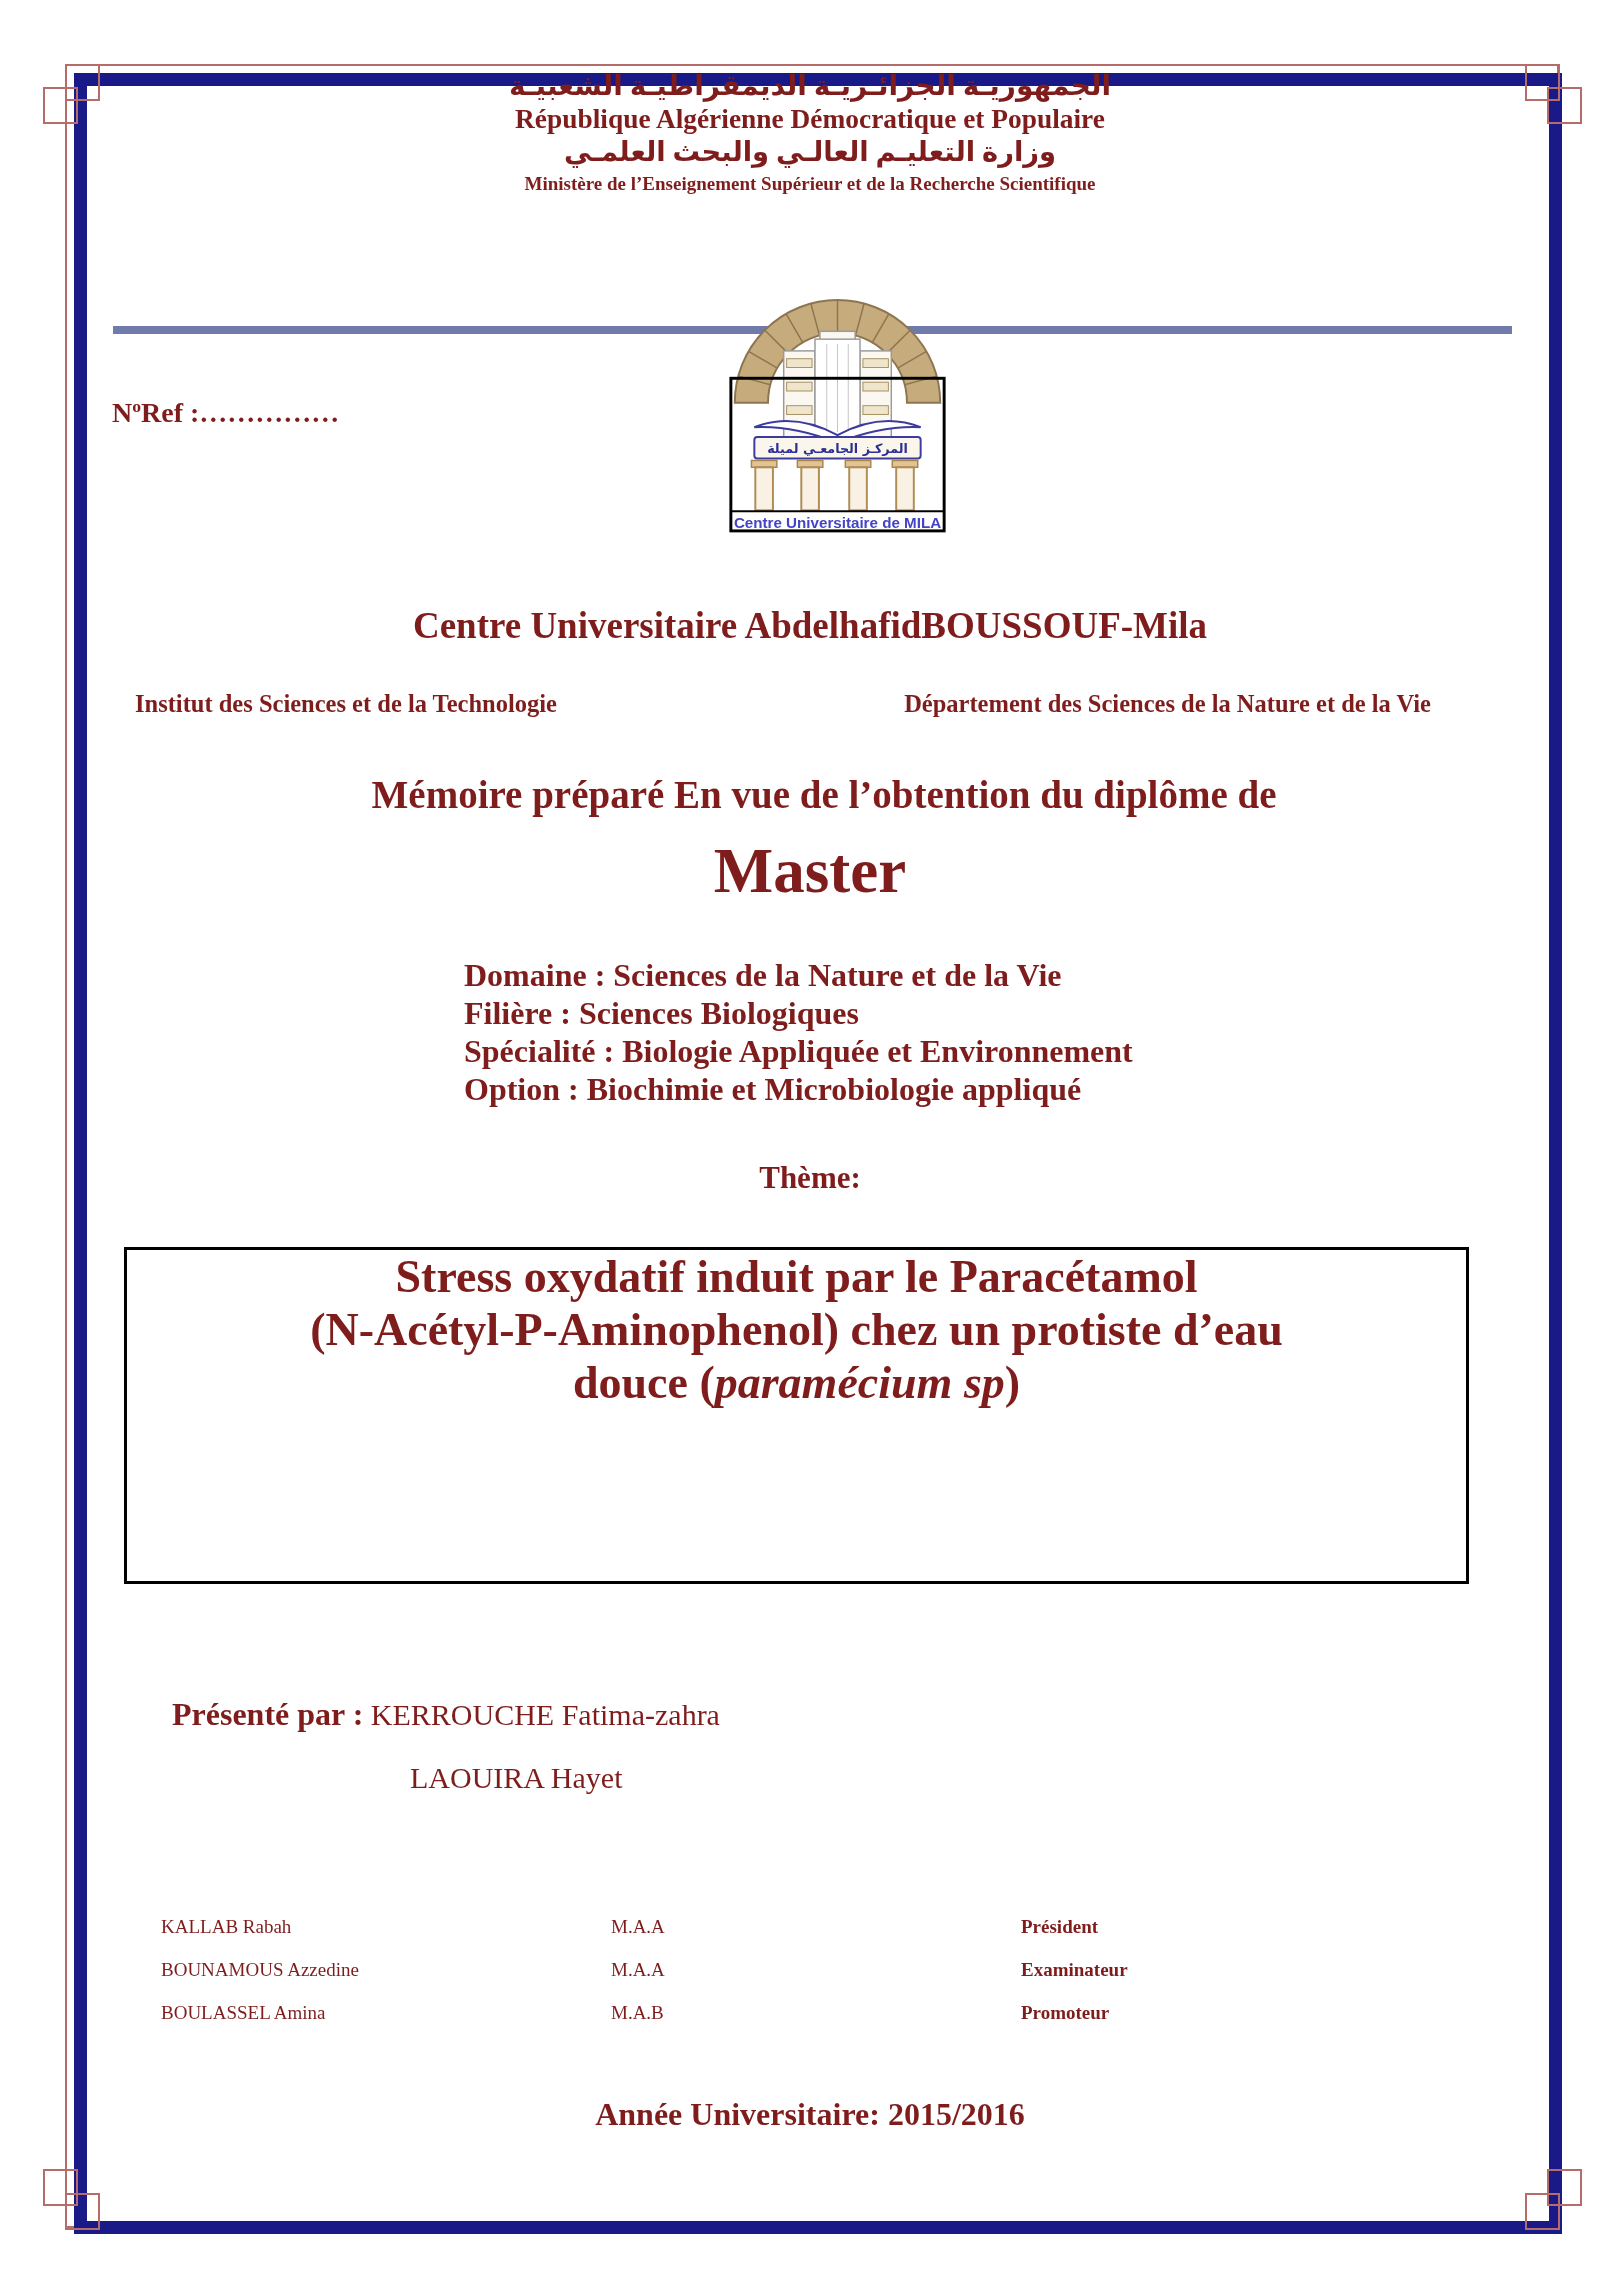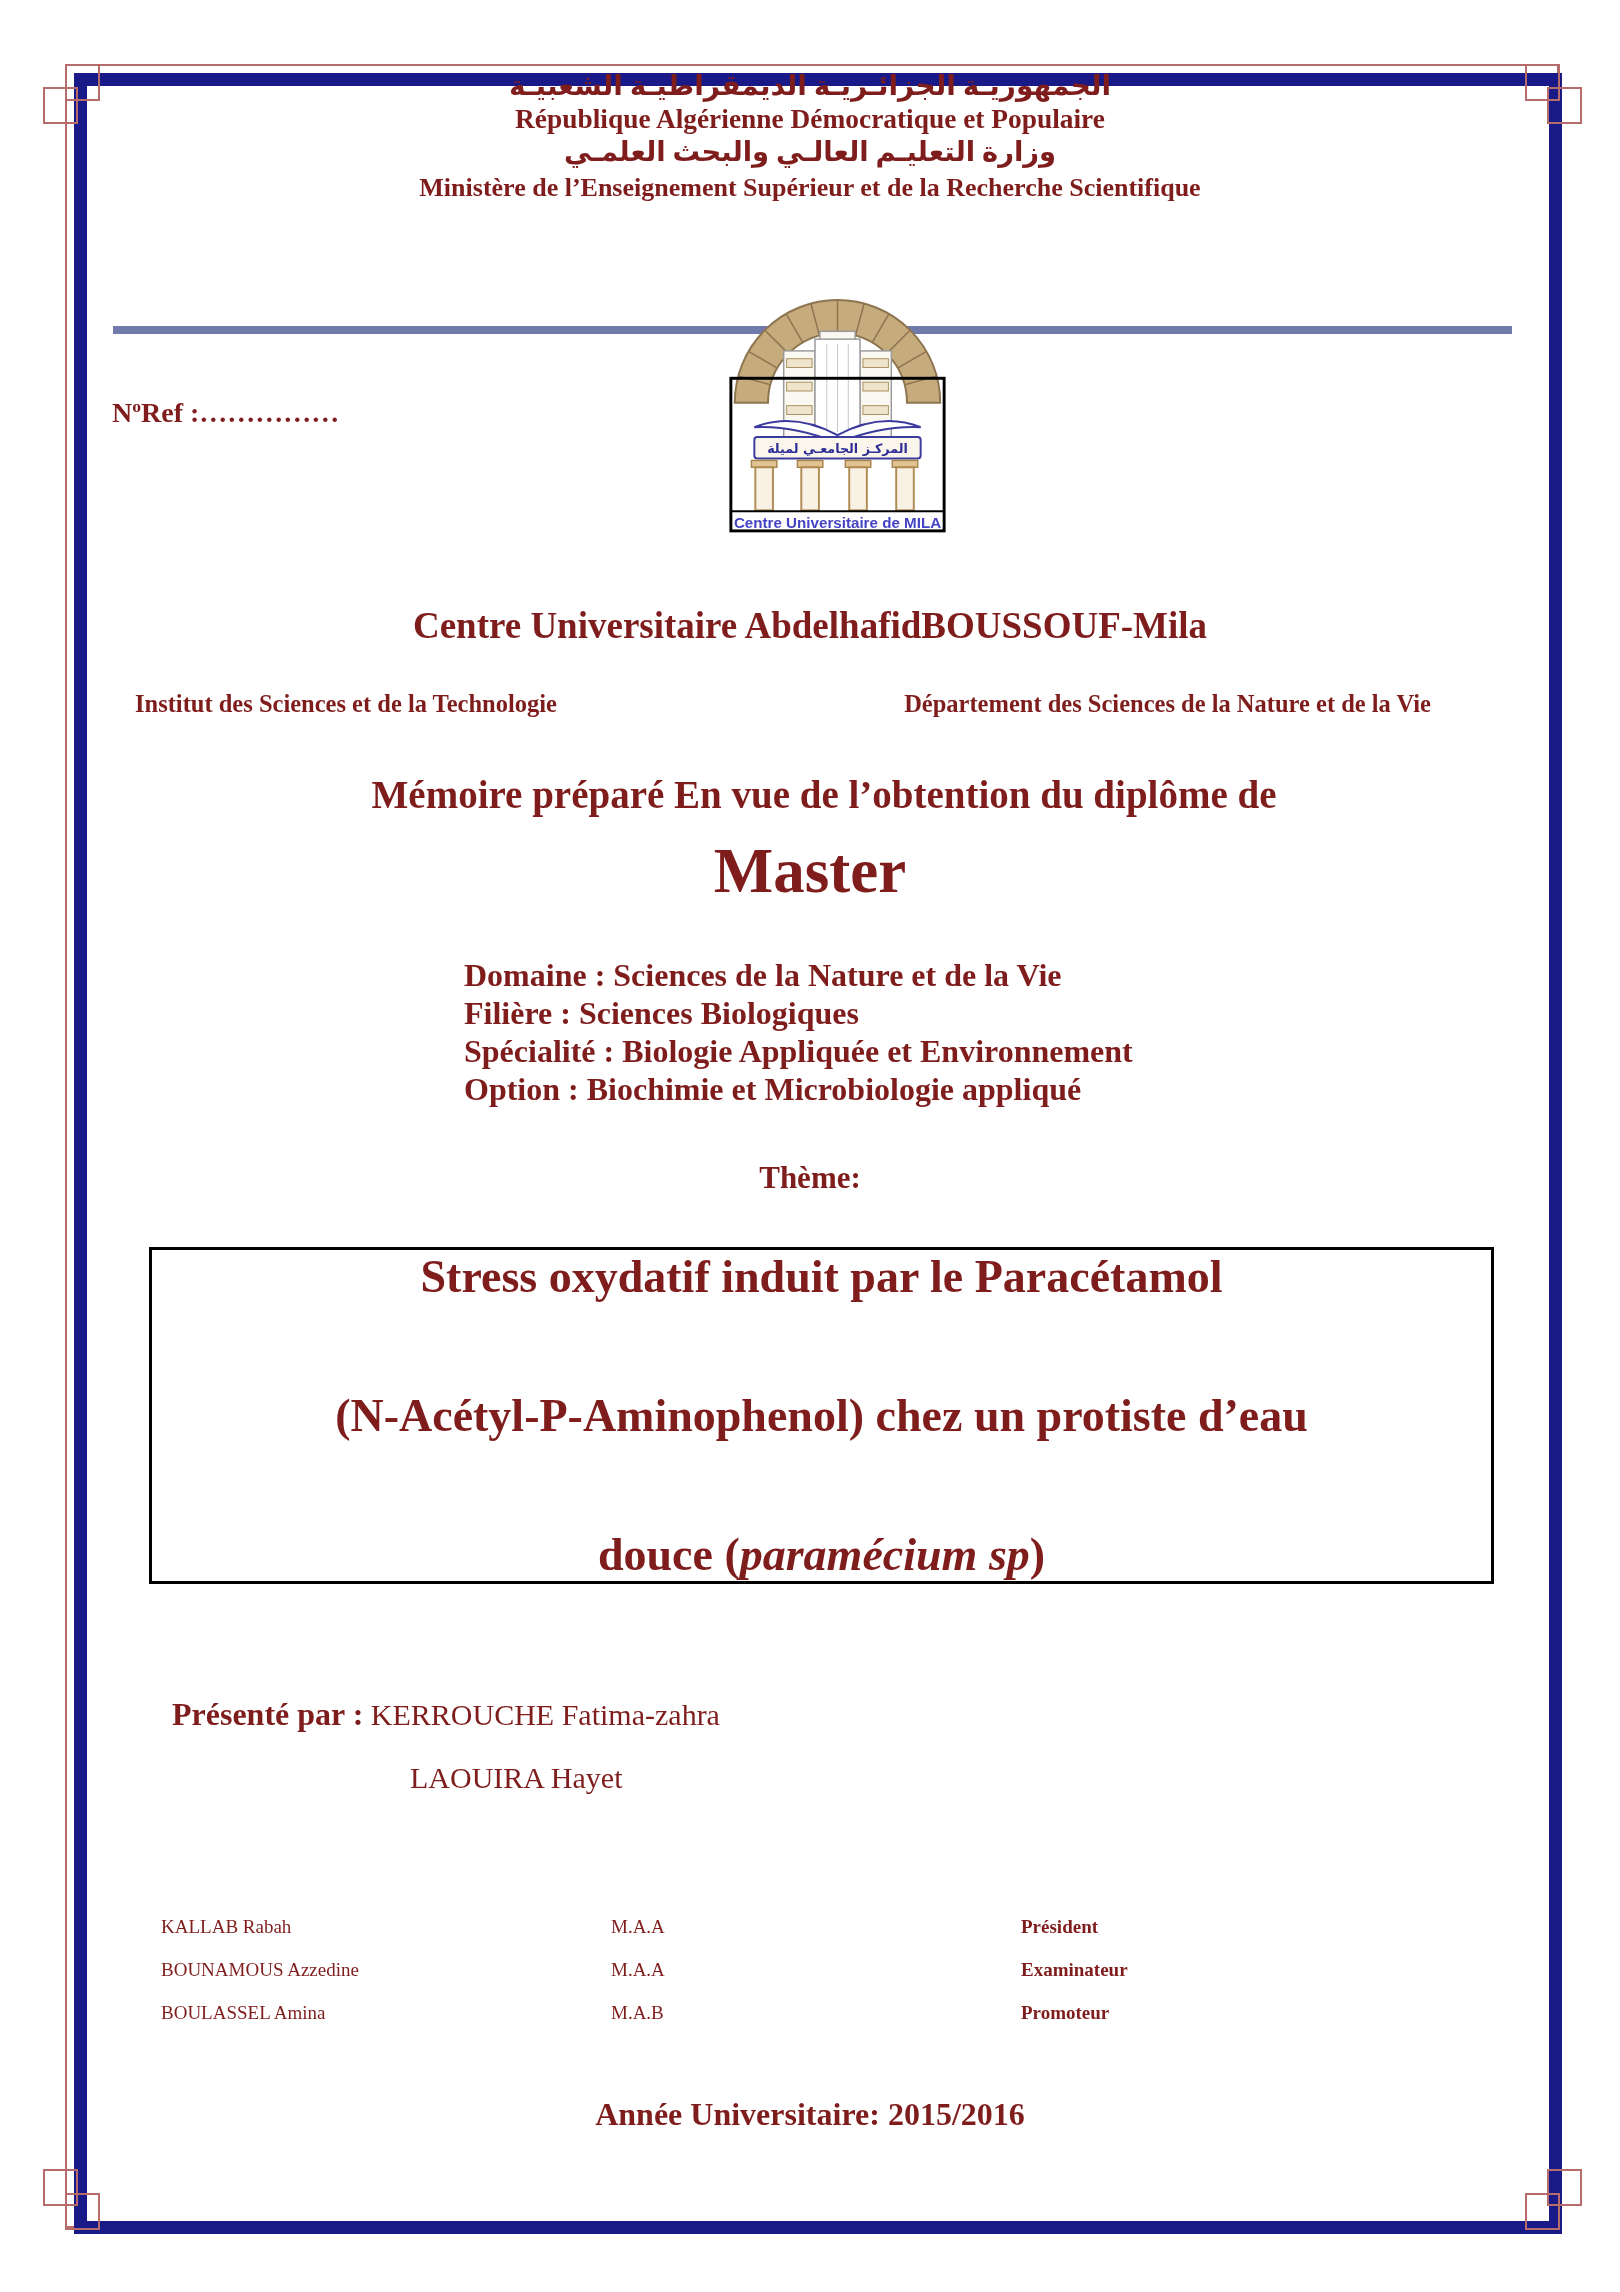--- a/index.html
+++ b/index.html
@@ -41,23 +41,23 @@
     position:absolute;left:135px;top:690px;width:1296px;
     display:flex;justify-content:space-between;
     font-size:24.5px;font-weight:bold;white-space:nowrap;gap:12px;
   }
   .memoire{position:absolute;left:0;right:0;top:772px;text-align:center;font-size:39px;font-weight:bold;padding-left:28px;}
   .master{position:absolute;left:0;right:0;top:835px;text-align:center;font-size:63px;font-weight:bold;}
   .program{position:absolute;left:464px;top:956px;font-size:32px;font-weight:bold;line-height:38px;white-space:nowrap;}
   .theme{position:absolute;left:0;right:0;top:1160px;text-align:center;font-size:31px;font-weight:bold;}
   
   .title-box{
-    position:absolute;left:149px;top:1247px;width:1339px;height:331px;
+    position:absolute;left:124px;top:1247px;width:1339px;height:331px;
     border:3.9px solid #000;
-    display:flex;flex-direction:column;justify-content:space-between;
+    display:flex;flex-direction:column;justify-content:flex-start;
     text-align:center;font-size:46px;font-weight:bold;
   }
   .title-box .t-line{white-space:nowrap;}
   
   .presented{position:absolute;left:172px;top:1696px;font-size:30px;white-space:nowrap;}
   .presented .lbl{font-weight:bold;font-size:32px;}
   .name2{position:absolute;left:410px;top:1761px;font-size:30px;}
   .devant{position:absolute;left:118px;top:1816px;font-size:35px;font-weight:bold;}
   .jury-table{position:absolute;left:161px;top:1916px;width:1274px;font-size:19px;}
   .jury-row{position:relative;height:43px;white-space:nowrap;}
@@ -78,21 +78,21 @@
   <div class="corner-sq" style="left:1525px;top:64px;"></div>
   <div class="corner-sq" style="left:1547px;top:87px;"></div>
   <div class="corner-sq" style="left:65px;top:2193px;"></div>
   <div class="corner-sq" style="left:43px;top:2169px;"></div>
   <div class="corner-sq" style="left:1525px;top:2193px;"></div>
   <div class="corner-sq" style="left:1547px;top:2169px;"></div>
 
   <div class="hline arabic" style="top:69px;font-size:28px;">الجمهوريـة الجزائـريـة الديمقراطيـة الشعبيـة</div>
   <div class="hline" style="top:104px;font-size:27.4px;">République Algérienne Démocratique et Populaire</div>
   <div class="hline arabic" style="top:136px;font-size:27.4px;">وزارة التعليـم العالـي والبحث العلمـي</div>
-  <div class="hline" style="top:173px;font-size:26px;">Ministère de l’Enseignement Supérieur et de la Recherche Scientifique</div>
+  <div class="hline" style="top:173px;font-size:19px;">Ministère de l’Enseignement Supérieur et de la Recherche Scientifique</div>
 
   <div class="sep-line"></div>
 
   <div class="noref"><span>N</span><sup>o</sup><span>Ref :……………</span></div>
 
   <svg class="logo" viewBox="0 0 230 252">
 
     <path d="M 10 115 A 105 105 0 0 1 220 115 L 186 115 A 71 71 0 0 0 44 115 Z" fill="#c6ab7d" stroke="#8d7550" stroke-width="2"></path>
     <g stroke="#8d7550" stroke-width="1.5">
       <line x1="13.6" y1="87.8" x2="46.4" y2="96.6"></line>

